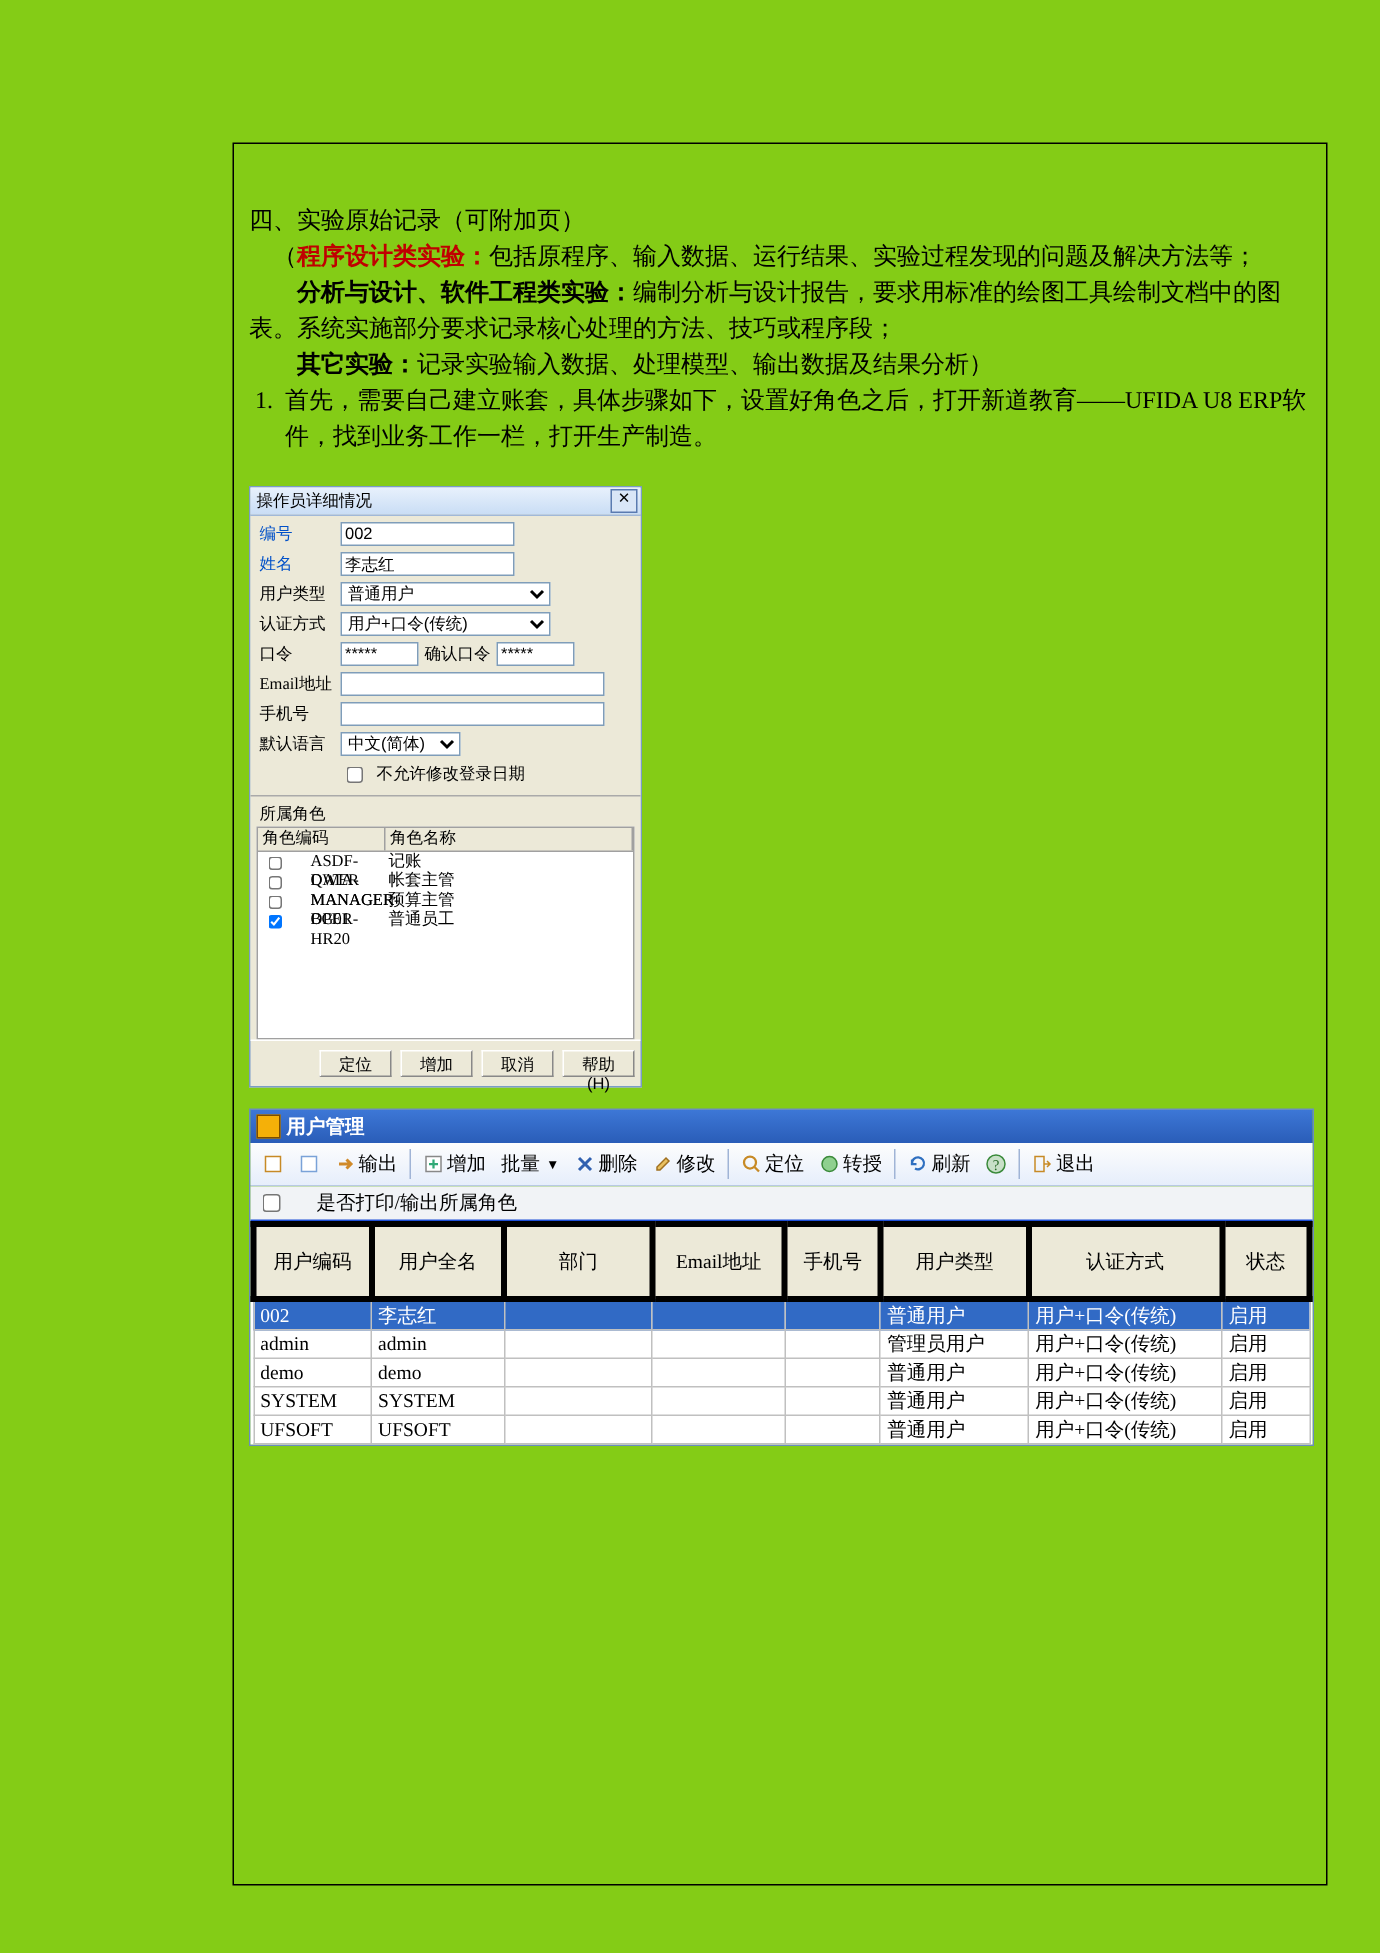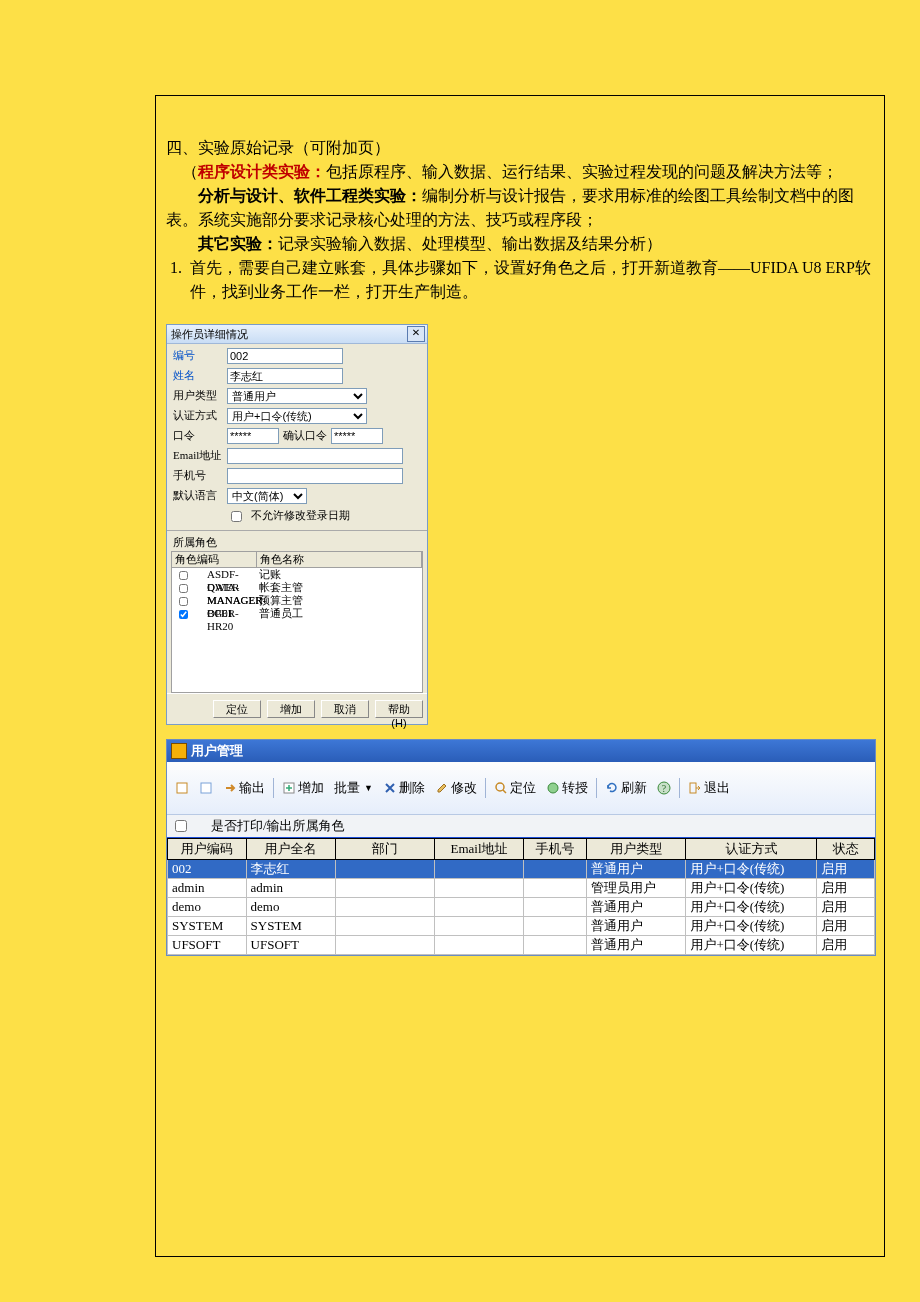--- a/index.html
+++ b/index.html
@@ -1,16 +1,16 @@
 <!DOCTYPE html>
 <html><head>
 <meta charset="utf-8">
 <style>
 body{margin:0;background:#fff;font-family:"SimSun","宋体",serif;font-size:16px}
-.page{width:920px;height:1302px;position:relative;background:#fde047}
+.page{width:920px;height:1302px;position:relative;background:#84cc16}
 .outer-frame{position:absolute;left:155px;top:95px;right:35px;bottom:45px;border:1px solid #000;padding:40px 10px 10px 10px}
 .doc-text{font-size:16px;line-height:24px;color:#000}
 .doc-text .red{color:#c00000;font-weight:bold}
 .doc-text .bold{font-weight:bold}
 .doc-text p{margin:0}
 .indent1{text-indent:1em}
 .list1{padding-left:24px}
 .list1 .num{display:inline-block;width:20px;margin-left:-20px}
 .dialog1{position:relative;margin-top:20px;width:260px;border:1px solid #7a9cc7;background:#ece9d8;font-family:"SimSun",Tahoma;font-size:11px}
 .dialog1 .title{background:linear-gradient(#e8f1fc,#c9ddf5);height:18px;line-height:18px;padding:0 4px;border-bottom:1px solid #a0b8d8;position:relative}
@@ -31,28 +31,28 @@
 .dialog1 .grid .grow div{padding:0 3px}
 .dialog1 .grid .gc1{width:78px}
 .dialog1 .grid .gc2{flex:1}
 .dialog1 .grid .grow .gc1{display:flex;gap:16px;align-items:flex-start}
 .dialog1 .grid input.cb{width:9px;height:9px}
 .dialog1 .btnrow{display:flex;justify-content:flex-end;gap:6px;padding:6px 4px;border-top:1px solid #fff}
 .dialog1 .btnrow button{width:48px;height:18px;font-size:11px;background:#ece9d8;border:1px solid #888;border-top-color:#fff;border-left-color:#fff}
 .mgr{margin-top:14px;border:1px solid #6a8cc2;font-family:"SimSun",Tahoma;font-size:13px;width:710px;max-width:100%}
 .mgr .mtitle{background:linear-gradient(#3d77d6,#2a5db8);color:#fff;height:22px;line-height:22px;padding:0 4px;display:flex;align-items:center;gap:4px;font-weight:bold}
 .mgr .mtitle .micon{width:14px;height:14px;background:#f5b008;border:1px solid #7a4c00;display:inline-block}
-.mgr .toolbar{background:linear-gradient(#fdfdfd,#e6eefb);height:28px;display:flex;align-items:center;padding:12px 4px;gap:2px;border-bottom:1px solid #b8c9e4}
+.mgr .toolbar{background:linear-gradient(#fdfdfd,#e6eefb);height:28px;display:flex;align-items:center;padding:0 4px;gap:2px;border-bottom:1px solid #b8c9e4}
 .mgr .tbtn{display:flex;align-items:center;gap:2px;padding:2px 4px;font-size:13px}
 .mgr .tbtn .ic{width:14px;height:14px;display:inline-block}
 .mgr .tsep{width:1px;height:20px;background:#a0b4d6;margin:0 2px}
 .mgr .subbar{background:#f1f3f6;height:22px;line-height:22px;padding:0 4px;border-bottom:1px solid #1d4ed8;display:flex;align-items:center;gap:21px}
 .mgr .subbar input{width:12px;height:12px}
 .mgr table{border-collapse:collapse;width:100%;background:#fff;font-size:13px}
-.mgr th{background:#ece9d8;border:1px solid #000000;height:20px;font-weight:normal;padding:0 2px}
+.mgr th{background:#ece9d8;border:4px solid #000000;height:20px;font-weight:normal;padding:13px 2px}
 .mgr td{border:1px solid #c0c0c0;height:18px;padding:0 4px;white-space:nowrap}
 .mgr tr.sel td{background:#316ac5;color:#fff}
 svg.ic{vertical-align:middle}
 </style>
 </head>
 <body>
 
 <div class="page">
 <div class="outer-frame">
 

